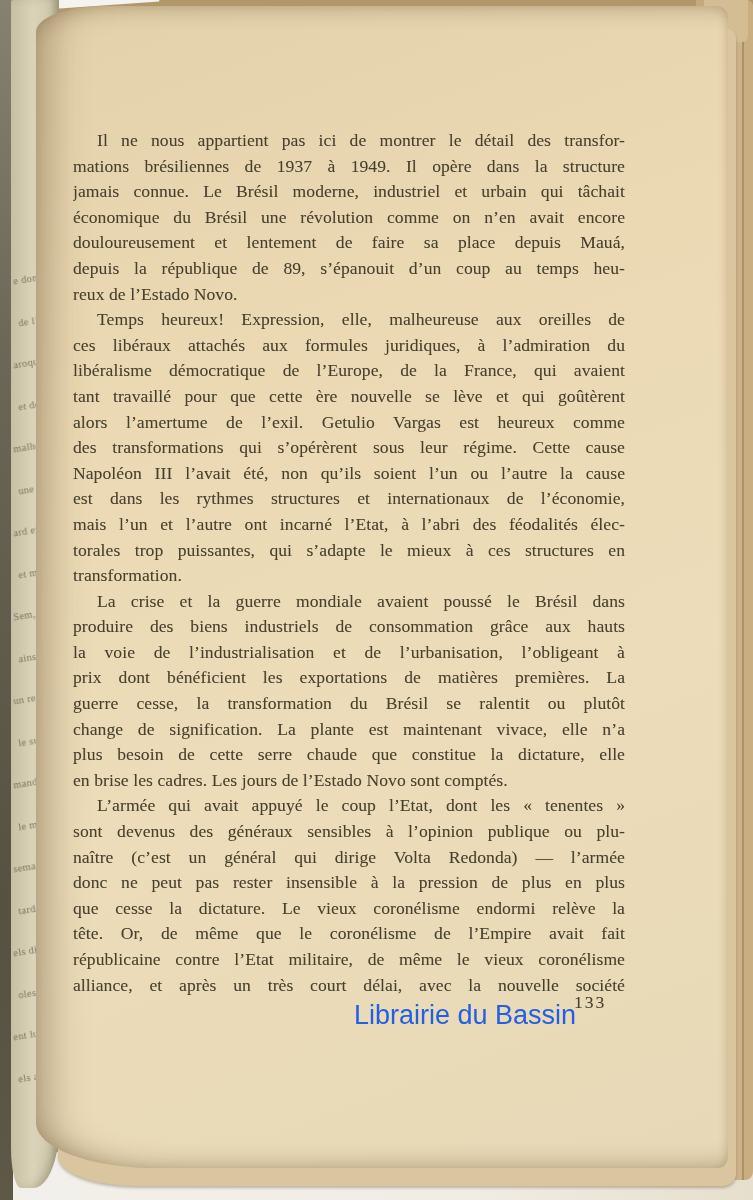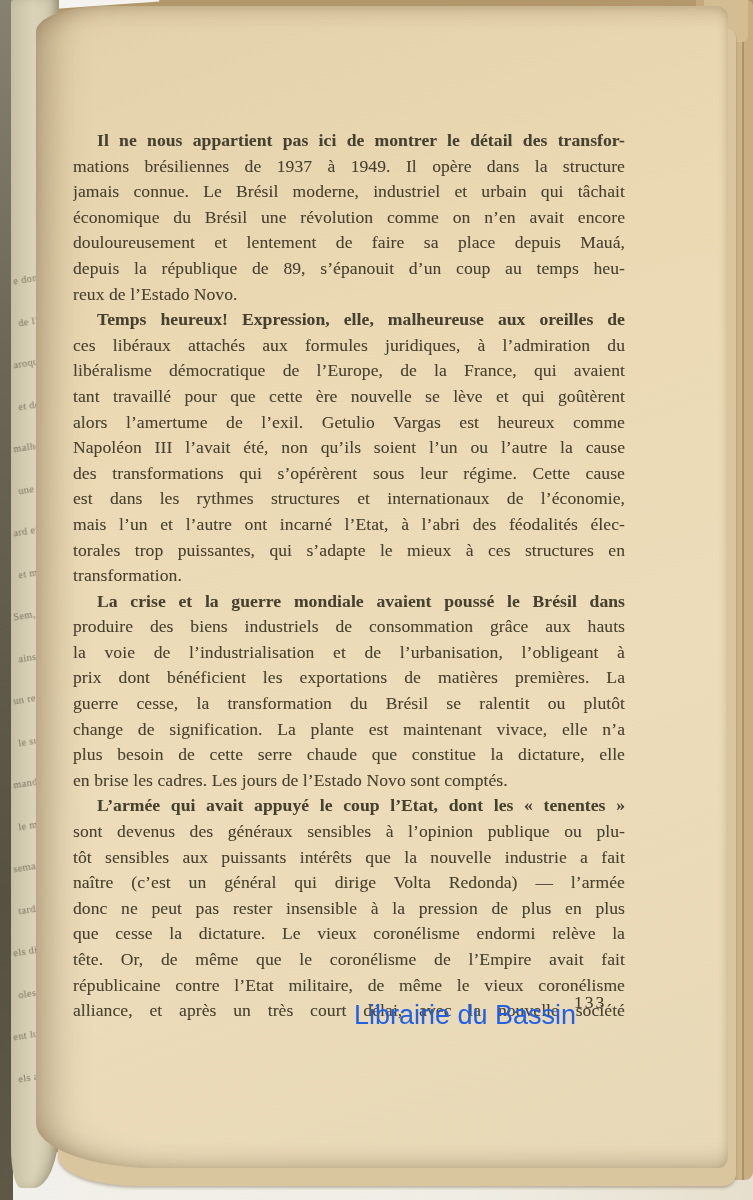--- a/index.html
+++ b/index.html
@@ -41,21 +41,21 @@
     border-radius:70px 12px 10px 120px/26px 12px 12px 45px;
     box-shadow:inset 30px 0 38px -18px rgba(90,70,40,.42),
                inset -5px 0 10px -5px rgba(120,95,55,.28),
                inset 0 14px 18px -12px rgba(120,95,55,.30),
                inset 0 -16px 20px -14px rgba(120,95,55,.30);}
   .text-block{position:absolute;left:37px;top:122px;width:552px;
     font-size:17.5px;line-height:25.6px;letter-spacing:.1px;
     text-shadow:.3px .3px 0 rgba(70,60,40,.22);}
   .paragraph{margin:0;}
   .line{height:25.6px;overflow:hidden;text-align:justify;text-align-last:justify;}
-  .line.first{text-indent:24px;font-weight:bold;}
+  .line.first{text-indent:24px;}
   .line.endline{text-align-last:left;}
   .page-number{position:absolute;left:538px;top:986px;font-size:17.5px;
     letter-spacing:2px;text-shadow:.3px .3px 0 rgba(70,60,40,.22);}
   .watermark{position:absolute;left:354px;top:1000px;white-space:nowrap;
     font-family:"Liberation Sans",sans-serif;font-size:27px;font-weight:400;
     letter-spacing:0;z-index:5;}
 </style>
 </head>
 <body>
 
@@ -99,41 +99,40 @@
           <div class="line">douloureusement et lentement de faire sa place depuis Mauá,</div>
           <div class="line">depuis la république de 89, s’épanouit d’un coup au temps heu-</div>
           <div class="line endline">reux de l’Estado Novo.</div>
         </div>
         <div class="paragraph">
           <div class="line first">Temps heureux! Expression, elle, malheureuse aux oreilles de</div>
           <div class="line">ces libéraux attachés aux formules juridiques, à l’admiration du</div>
           <div class="line">libéralisme démocratique de l’Europe, de la France, qui avaient</div>
           <div class="line">tant travaillé pour que cette ère nouvelle se lève et qui goûtèrent</div>
           <div class="line">alors l’amertume de l’exil. Getulio Vargas est heureux comme</div>
+          <div class="line">des transformations qui s’opérèrent sous leur régime. Cette cause</div>
           <div class="line">Napoléon III l’avait été, non qu’ils soient l’un ou l’autre la cause</div>
-          <div class="line">des transformations qui s’opérèrent sous leur régime. Cette cause</div>
           <div class="line">est dans les rythmes structures et internationaux de l’économie,</div>
           <div class="line">mais l’un et l’autre ont incarné l’Etat, à l’abri des féodalités élec-</div>
           <div class="line">torales trop puissantes, qui s’adapte le mieux à ces structures en</div>
           <div class="line endline">transformation.</div>
         </div>
         <div class="paragraph">
           <div class="line first">La crise et la guerre mondiale avaient poussé le Brésil dans</div>
           <div class="line">produire des biens industriels de consommation grâce aux hauts</div>
           <div class="line">la voie de l’industrialisation et de l’urbanisation, l’obligeant à</div>
           <div class="line">prix dont bénéficient les exportations de matières premières. La</div>
           <div class="line">guerre cesse, la transformation du Brésil se ralentit ou plutôt</div>
           <div class="line">change de signification. La plante est maintenant vivace, elle n’a</div>
           <div class="line">plus besoin de cette serre chaude que constitue la dictature, elle</div>
           <div class="line endline">en brise les cadres. Les jours de l’Estado Novo sont comptés.</div>
         </div>
         <div class="paragraph">
           <div class="line first">L’armée qui avait appuyé le coup l’Etat, dont les « tenentes »</div>
           <div class="line">sont devenus des généraux sensibles à l’opinion publique ou plu-</div>
-          <div class="line">tôt sensibles aux puissants intérêts que la nouvelle industrie a fait</div>
           <div class="line">naître (c’est un général qui dirige Volta Redonda) — l’armée</div>
           <div class="line">donc ne peut pas rester insensible à la pression de plus en plus</div>
           <div class="line">que cesse la dictature. Le vieux coronélisme endormi relève la</div>
           <div class="line">tête. Or, de même que le coronélisme de l’Empire avait fait</div>
           <div class="line">républicaine contre l’Etat militaire, de même le vieux coronélisme</div>
           <div class="line">alliance, et après un très court délai, avec la nouvelle société</div>
         </div>
       </div>
     <div class="page-number" style="color: rgb(70, 64, 47);">133</div>
   </div>

